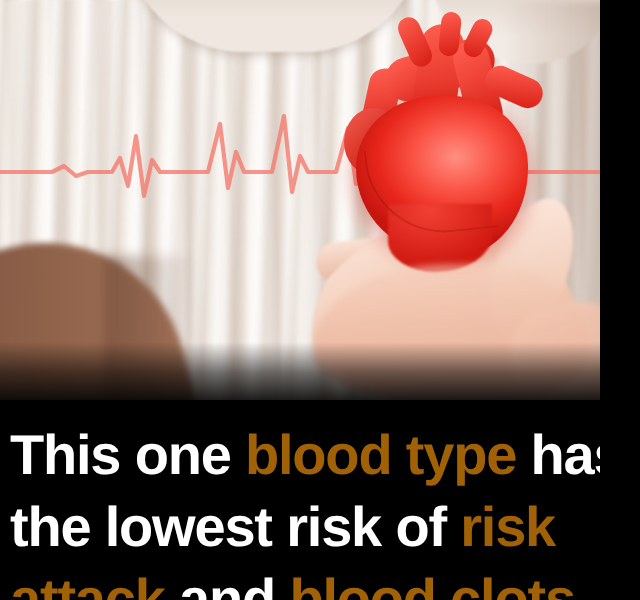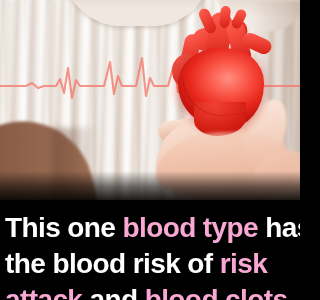--- a/index.html
+++ b/index.html
@@ -286,21 +286,21 @@
     font-weight: bold;
     font-size: 28px;
     line-height: 36px;
     letter-spacing: -0.6px;
     color: #ffffff;
     white-space: nowrap;
     padding-left: 5px;
     text-shadow: 0 1px 2px rgba(0,0,0,0.9);
   }
   .cap-line:first-child { margin-top: 10px; }
-  .hl { color: #f9a8d4; }
+  .hl { color: #a16207; }
 </style>
 </head>
 <body>
 
 <div id="stage">
 
   <div id="photo">
 
     <div class="backdrop"></div>
     <div class="sweater"></div>
@@ -346,18 +346,18 @@
     </div>
 
     <div class="hand-over"></div>
     <div class="photo-fade"></div>
   </div>
 
   <div id="caption">
 
     <div class="cap-line"><span>This one </span><span class="hl">blood type</span><span> has</span></div>
 
-    <div class="cap-line"><span>the blood risk of </span><span class="hl">risk</span></div>
+    <div class="cap-line"><span>the lowest risk of </span><span class="hl">risk</span></div>
 
     <div class="cap-line"><span class="hl">attack</span><span> and </span><span class="hl">blood clots</span></div>
 
   </div>
 </div>
 
 </body></html>

